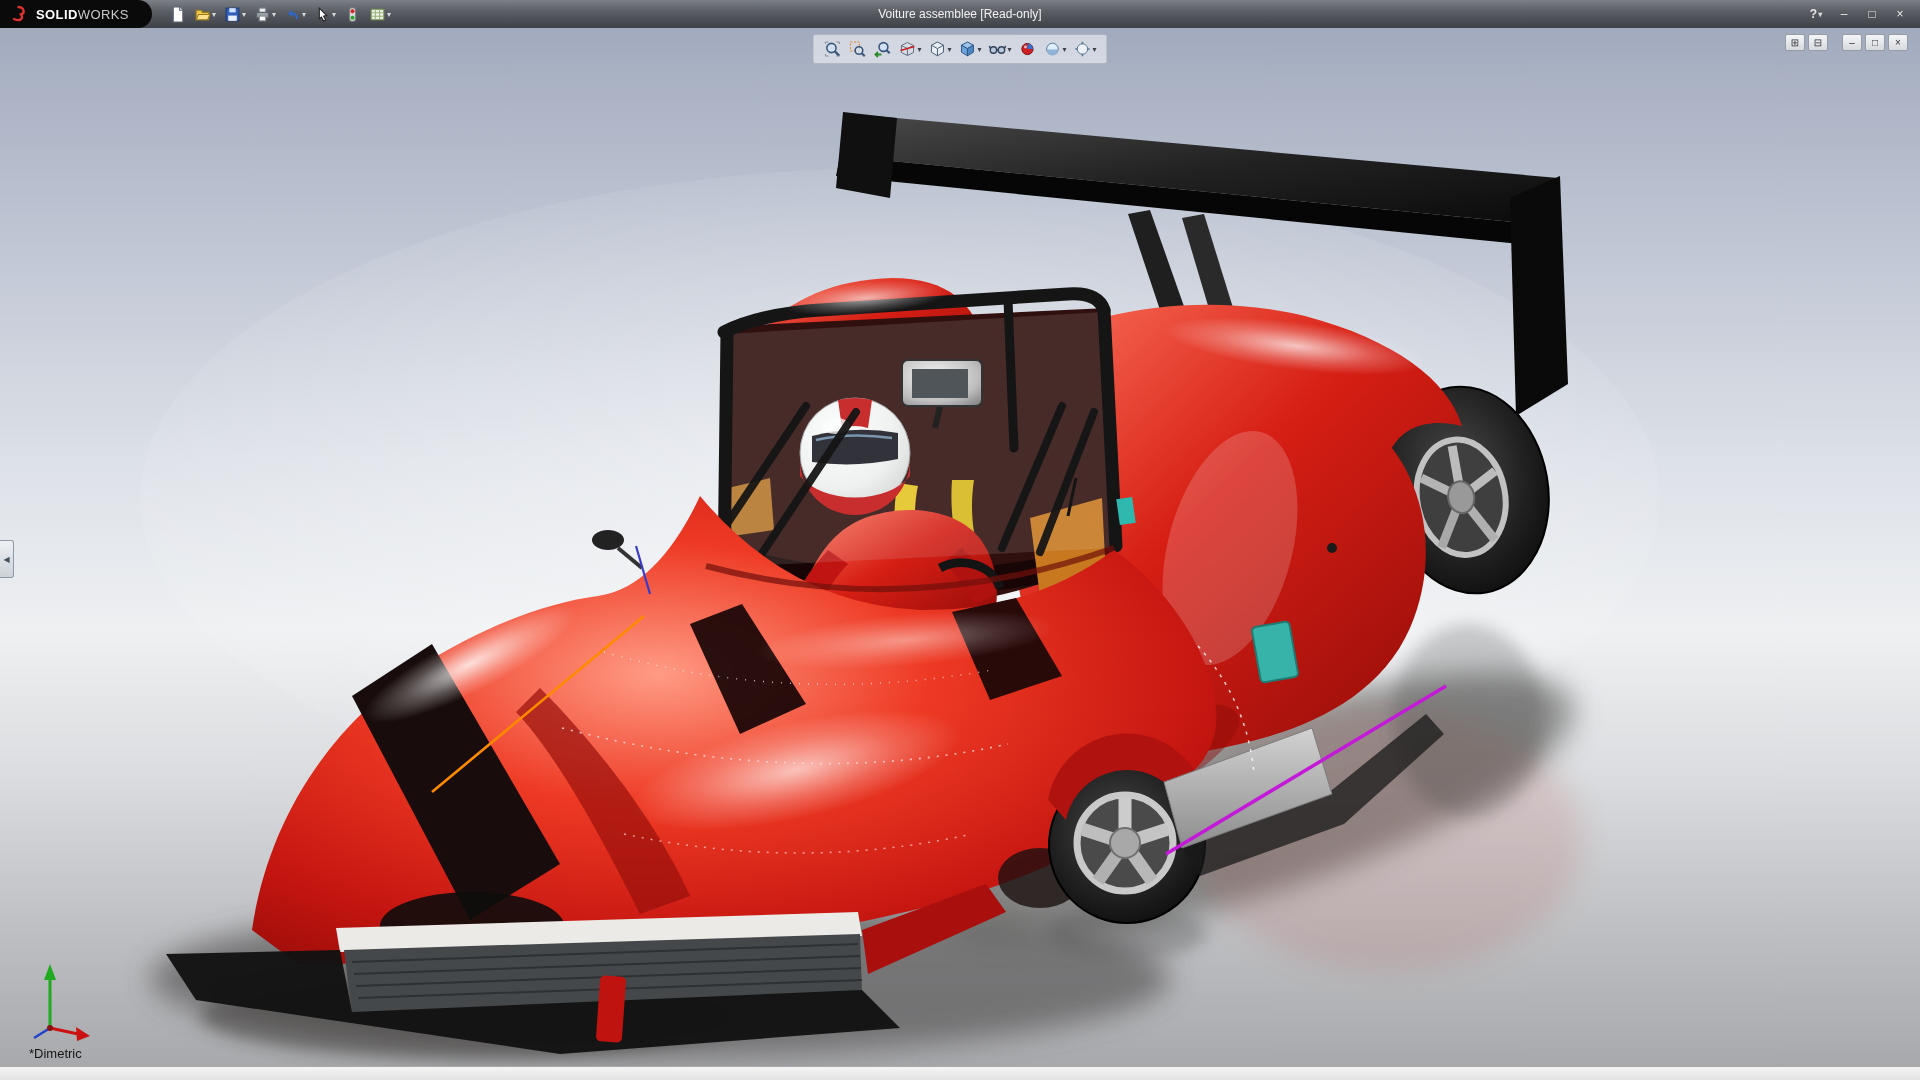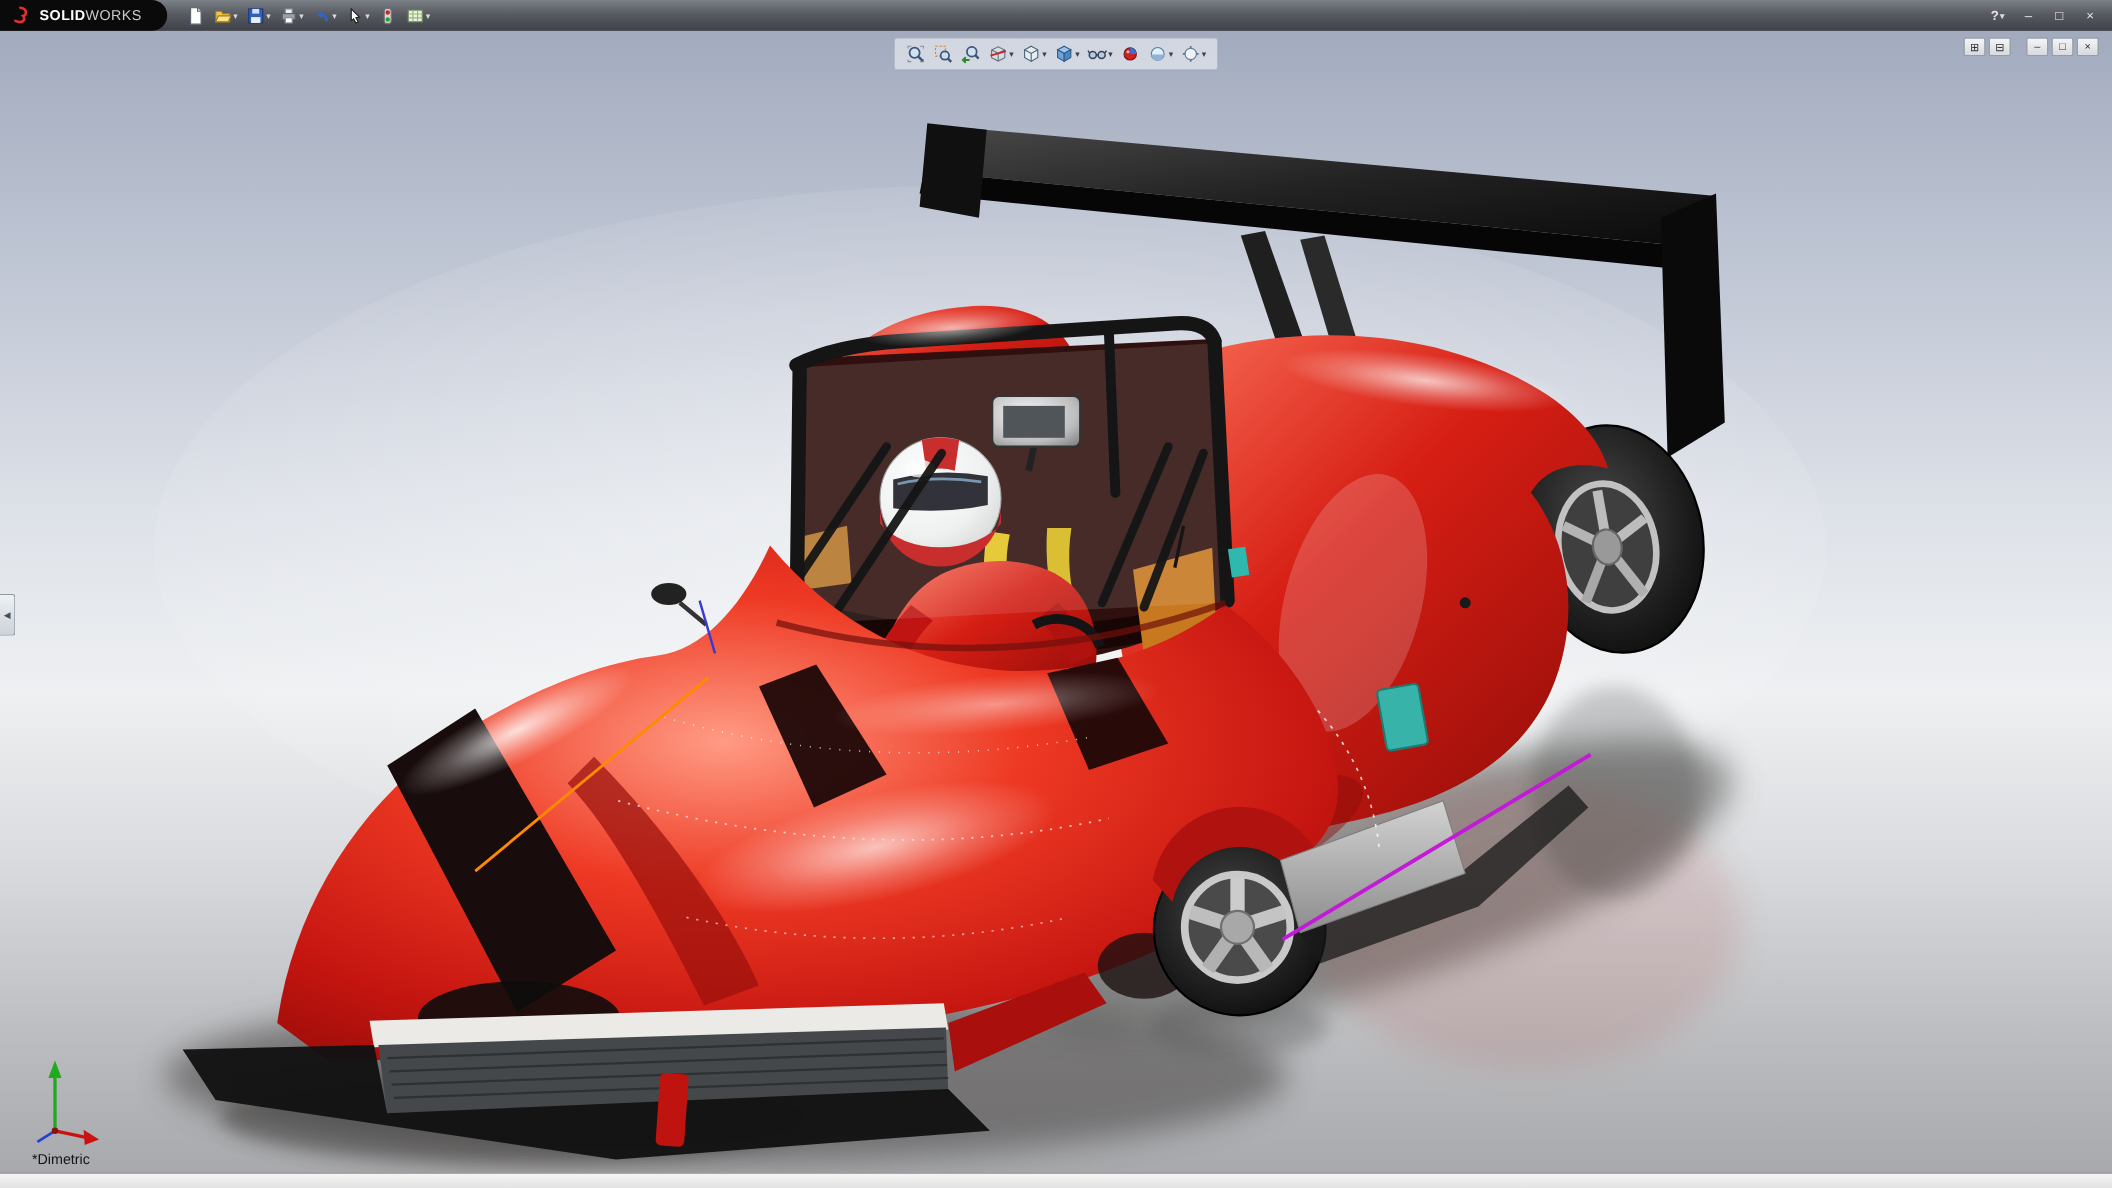--- a/index.html
+++ b/index.html
@@ -125,20 +125,21 @@
       </div>
       <div class="tb-btn">
         <svg width="17" height="17" viewBox="0 0 16 16">
           <rect x="2" y="3" width="12" height="10" fill="#eaf0e2" stroke="#6c8a4f"></rect>
           <path d="M2 6.3h12M2 9.6h12M6 3v10M10 3v10" stroke="#9ab37e" stroke-width="1"></path>
         </svg>
         <span class="dd">▾</span>
       </div>
     </div>
 
+    <div id="tb-title">Voiture assemblee [Read-only]</div>
 
     <div id="tb-right">
       <div class="win-btn help">
           <span>?</span>
           <span class="dd">▾</span>
         </div>
       <div class="win-btn">–</div>
       <div class="win-btn">□</div>
       <div class="win-btn">×</div>
     </div>

